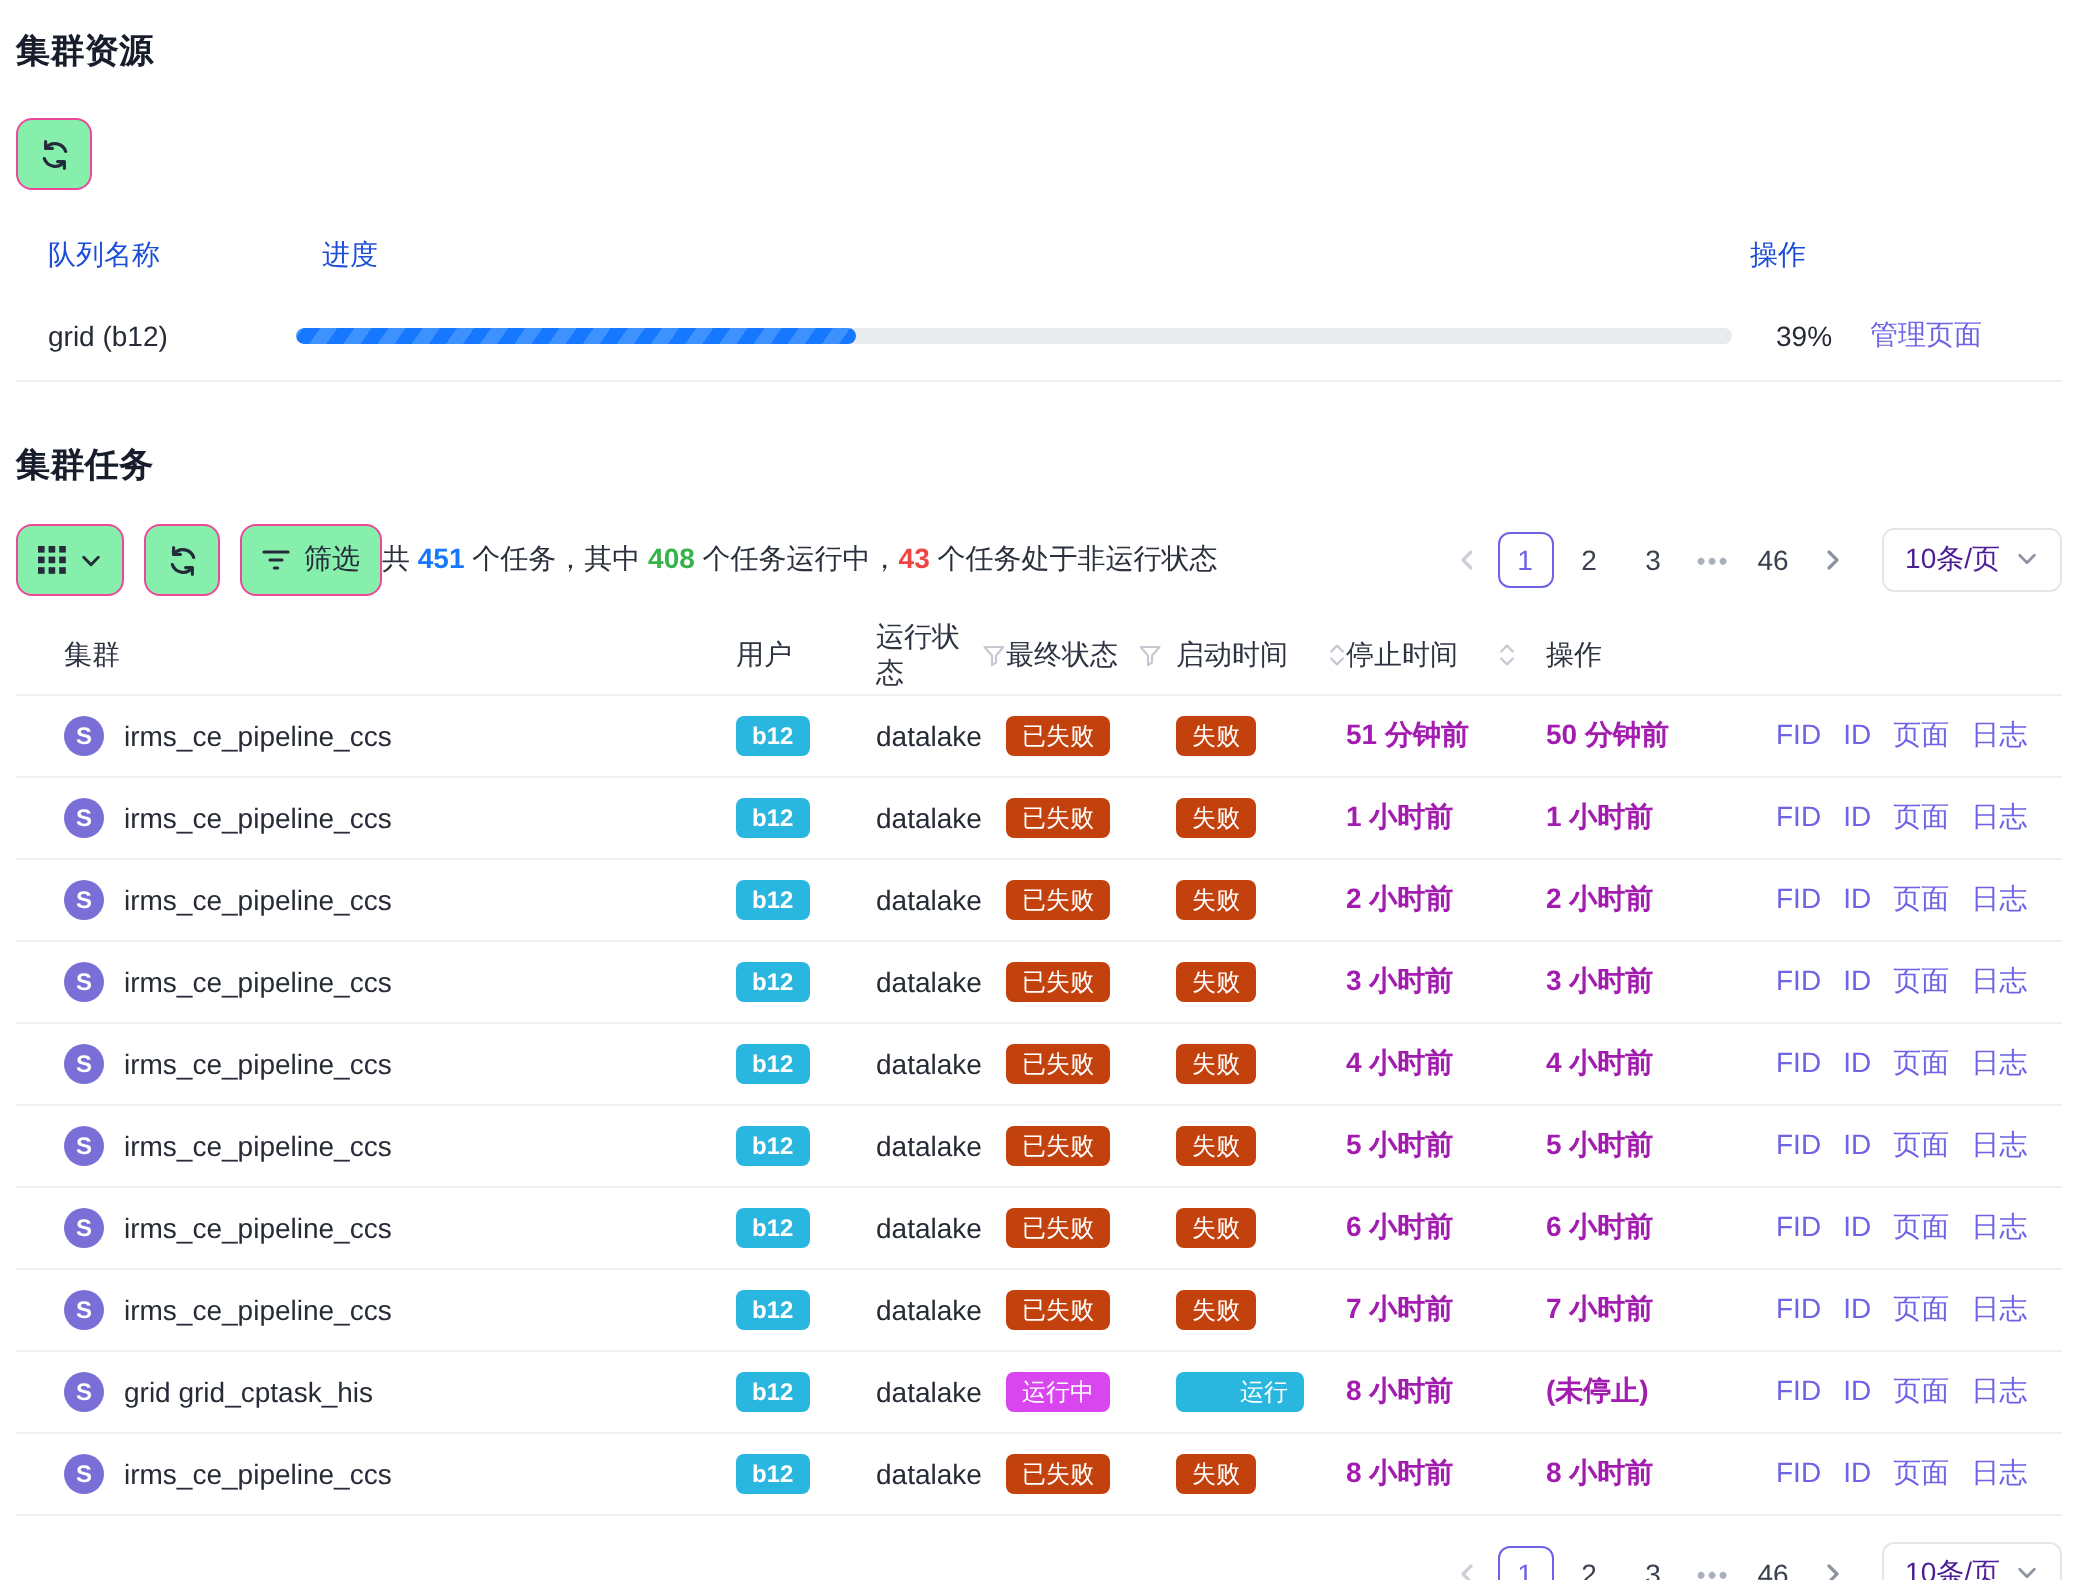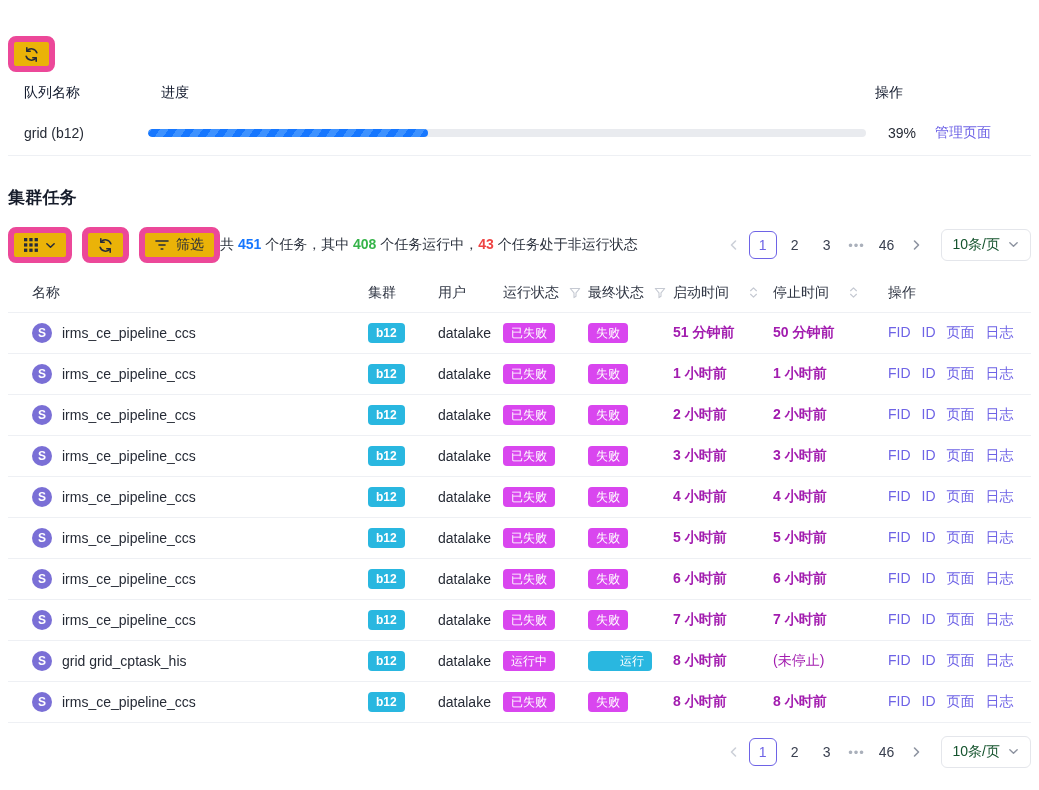--- a/index.html
+++ b/index.html
@@ -3,28 +3,28 @@
 <meta charset="utf-8">
 <style>
   * { margin:0; padding:0; box-sizing:border-box; }
   html,body { background:#fff; }
   body { font-family:"Liberation Sans","DejaVu Sans",sans-serif; color:#262b36; width:1039px; height:790px; overflow:hidden; }
   .page { padding:14px 8px 0 8px; width:1039px; }
 
   .section-title { font-size:17px; font-weight:700; color:#171d2b; letter-spacing:.2px; }
 
   .icon-btn { display:inline-flex; align-items:center; justify-content:center; gap:7px;
-    height:36px; min-width:38px; padding:0 10px; background:#eab308; border:6px solid #ec4899;
+    height:36px; min-width:38px; padding:0 10px; background:#86efac; border:1px solid #ec4899;
     border-radius:8px; color:#252b3a; cursor:pointer; }
   .icon-btn svg { display:block; }
 
   
   .res-toolbar { margin-top:22px; }
   .res-header, .res-row { display:grid; grid-template-columns:124px 1fr 60px 96px; align-items:center; padding-left:16px; }
-  .res-header { margin-top:4px; height:34px; font-size:14px; font-weight:500; color:#0f172a; }
+  .res-header { margin-top:16px; height:34px; font-size:14px; font-weight:500; color:#1d4ed8; }
   .res-row { height:46px; border-bottom:1px solid #eef0f4; font-size:14px; }
   .cell-progress-label { padding-left:13px; }
   .progress-track { height:8px; background:#e9ebef; border-radius:5px; margin-right:9px; overflow:hidden; }
   .progress-fill { height:8px; border-radius:5px;
     background:repeating-linear-gradient(-55deg,#1677ff 0 7px,#3e92ff 7px 14px); }
   .link { color:#6e63e6; text-decoration:none; cursor:pointer; font-size:14px; }
 
   
   .tasks-title { margin-top:30px; }
   .toolbar { margin-top:18px; display:flex; align-items:center; }
@@ -38,50 +38,51 @@
   .pagination { display:flex; align-items:center; margin-left:auto; }
   .pg-arrow { width:26px; height:28px; display:inline-flex; align-items:center; justify-content:center; cursor:pointer; }
   .pg-prev { color:#ccd0d8; }
   .pg-next { color:#8d93a0; }
   .pg-item { min-width:28px; height:28px; margin:0 2px; display:inline-flex; align-items:center; justify-content:center;
     font-size:14px; color:#3a4050; border:1px solid transparent; border-radius:6px; cursor:pointer; }
   .pg-item.active { border-color:#6e63e6; color:#6e63e6; }
   .pg-ellipsis { min-width:28px; height:28px; display:inline-flex; align-items:center; justify-content:center;
     color:#aab0bb; font-size:13px; letter-spacing:1px; cursor:pointer; }
   .page-size { display:inline-flex; align-items:center; gap:8px; height:32px; padding:0 11px; margin-left:12px;
-    border:1px solid #e4e6eb; border-radius:6px; font-size:14px; color:#14532d; cursor:pointer; background:#fff; }
+    border:1px solid #e4e6eb; border-radius:6px; font-size:14px; color:#4c1d95; cursor:pointer; background:#fff; }
   .page-size svg { color:#8d93a0; }
 
   
   .task-header, .task-row { display:grid; grid-template-columns:336px 70px 65px 85px 85px 100px 115px 1fr;
     align-items:center; padding-left:24px; }
   .task-header { margin-top:10px; height:40px; font-size:14px; font-weight:500; color:#2e3442; border-bottom:1px solid #eef0f4; }
   .th { display:flex; align-items:center; }
   .th .f-icon { margin-left:10px; color:#c5c9d2; display:inline-flex; cursor:pointer; }
   .th .s-icon { margin-left:20px; color:#c5c9d2; display:inline-flex; flex-direction:column; gap:1px; cursor:pointer; }
   .task-row { height:41px; border-bottom:1px solid #eef0f4; font-size:14px; }
   .name-cell { display:flex; align-items:center; gap:10px; }
   .avatar { width:20px; height:20px; border-radius:50%; background:#7a6fd6; color:#fff; font-size:12px; font-weight:600;
     display:inline-flex; align-items:center; justify-content:center; flex:0 0 20px; }
   .badge { display:inline-block; padding:3px 8px; border-radius:4px; font-size:12px; color:#fff; line-height:14px; }
   .cluster-badge { background:#29b7e0; font-weight:700; }
-  .badge-failed { background:#d946ef; }
+  .badge-failed { background:#c2410c; }
   .badge-running { background:#d946ef; }
   .badge-run { background:#29b7e0;padding-left:32px; }
   .time { font-weight:600; color:#a21caf; }
-  .time.regular { font-weight:400; }
+  .time.regular { font-weight:700; }
   .row-actions { display:flex; gap:11px; }
 
   .footer { display:flex; align-items:center; margin-top:13px; padding-bottom:10px; }
 </style>
 </head>
 <body>
 
 <div class="page">
 
+  <div class="section-title">集群资源</div>
 
   <div class="res-toolbar">
     <button class="icon-btn">
       <span>
         <svg width="15" height="15" viewBox="0 0 16 16" fill="none" stroke="currentColor" stroke-width="1.7" stroke-linecap="round" stroke-linejoin="round">
           <path d="M13.7 6.1A6.1 6.1 0 0 0 3.2 4.2"></path>
             <path d="M3 0.9v3.6h3.6"></path>
           <path d="M2.3 9.9a6.1 6.1 0 0 0 10.5 1.9"></path>
             <path d="M13 15.1v-3.6H9.4"></path>
         </svg>
@@ -177,21 +178,20 @@
       <span>10条/页</span>
       <span>
         <svg width="11" height="11" viewBox="0 0 12 12" fill="none" stroke="currentColor" stroke-width="1.5" stroke-linecap="round" stroke-linejoin="round">
             <path d="M2 4l4 4 4-4"></path>
           </svg>
       </span>
     </div>
   </div>
 
   <div class="task-header">
-    <div class="th">名称</div>
     <div class="th">集群</div>
     <div class="th">用户</div>
     <div class="th">
       <span>运行状态</span>
       <span class="f-icon">
         <svg width="12" height="12" viewBox="0 0 12 12" fill="none" stroke="currentColor" stroke-width="1.1" stroke-linejoin="round">
             <path d="M1.3 1.5h9.4L7 5.9v3.4L5 10.6V5.9z"></path>
           </svg>
       </span>
     </div>

